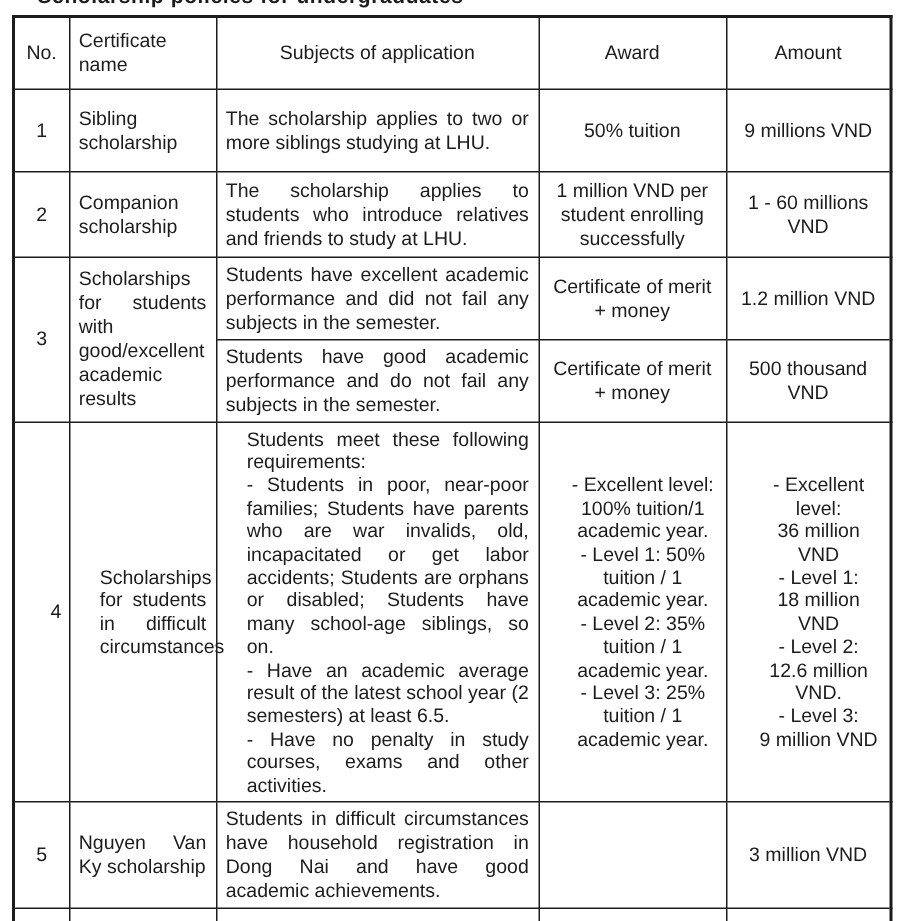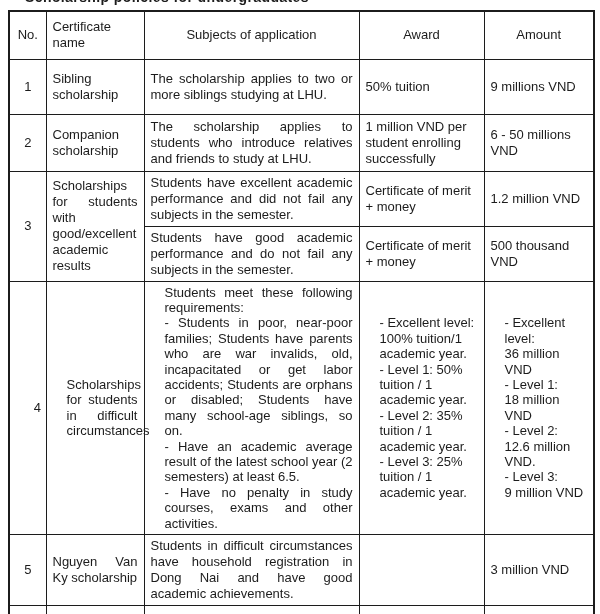--- a/index.html
+++ b/index.html
@@ -47,21 +47,21 @@
     color: #1c1c1c;
   }
   th {
     font-weight: normal;
     text-align: center;
   }
   th.h-name { text-align: left; }
   td.c-no { text-align: center; padding: 3px 1px; }
   td.c-name { text-align: justify; }
   td.c-subjects { text-align: justify; white-space: pre-line; margin-left: 20px; }
-  td.c-award, td.c-amount { text-align: left; white-space: pre-line; }
+  td.c-award, td.c-amount { text-align: center; white-space: pre-line; }
   tr.row4 td { line-height: 15.4px; padding-left: 20px; }
 </style>
 </head>
 <body>
 
 <div class="page">
 
   <div class="cropped-title">
     <span>Scholarship policies for undergraduates</span>
   </div>
@@ -91,21 +91,21 @@
         <td class="c-award">50% tuition</td>
         <td class="c-amount">9 millions VND</td>
       </tr>
       <tr style="height:57px">
         <td class="c-no">2</td>
         <td class="c-name">Companion scholarship</td>
         <td class="c-subjects">The scholarship applies to students who introduce relatives and friends to study at LHU.</td>
         <td class="c-award">1 million VND per
 student enrolling
 successfully</td>
-        <td class="c-amount">6 - 50 millions
+        <td class="c-amount">1 - 60 millions
 VND</td>
       </tr>
       <tr style="height:55px">
         <td class="c-no" rowspan="2">3</td>
         <td class="c-name" rowspan="2">Scholarships for students with good/excellent academic results</td>
         <td class="c-subjects">Students have excellent academic performance and did not fail any subjects in the semester.</td>
         <td class="c-award">Certificate of merit
 + money</td>
         <td class="c-amount">1.2 million VND</td>
       </tr>

